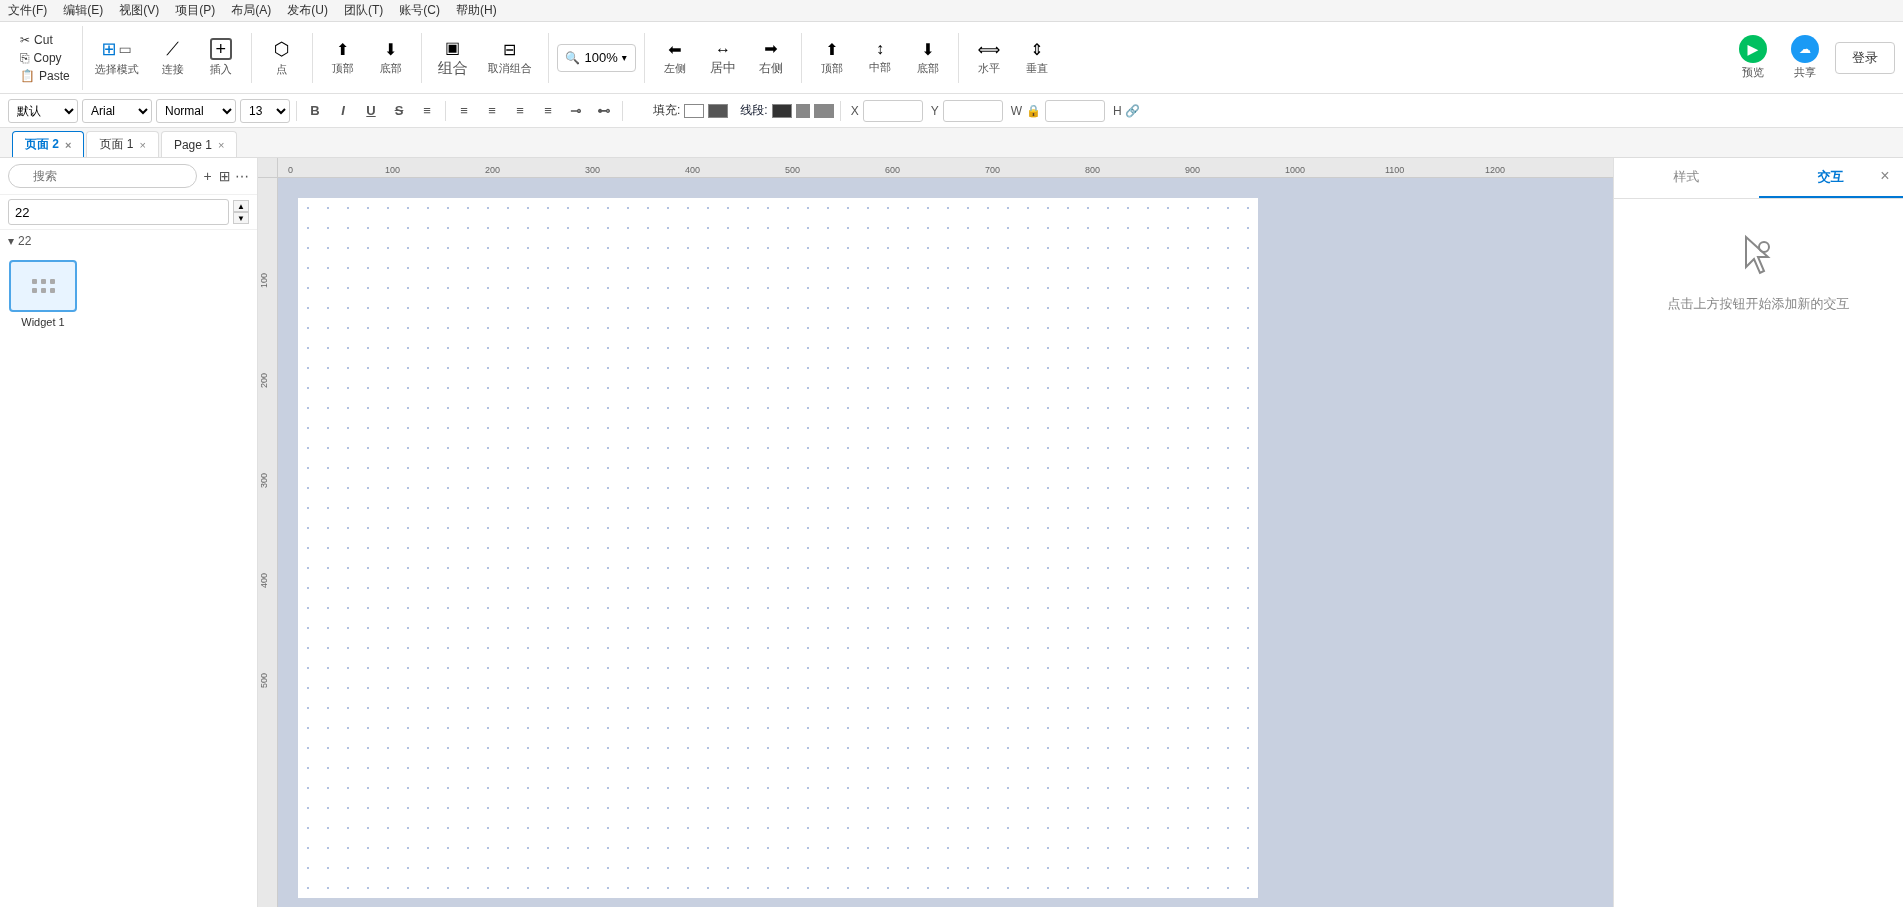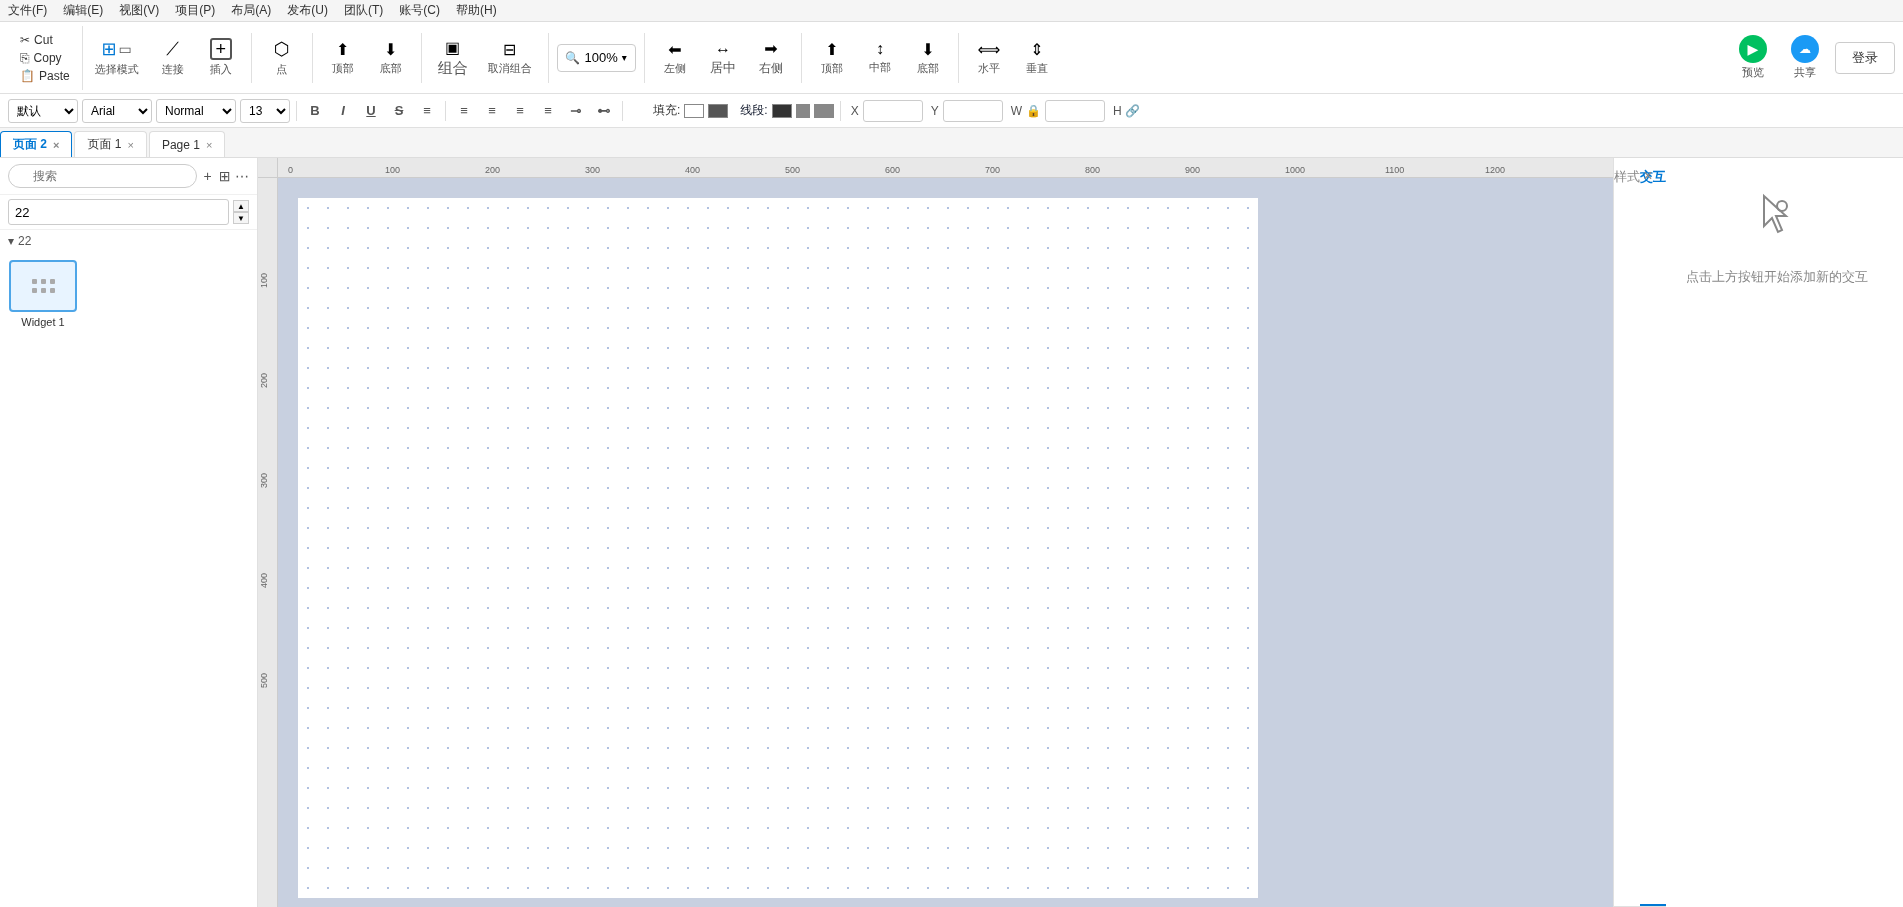--- a/index.html
+++ b/index.html
@@ -157,21 +157,21 @@
       font-size: 12px;
     }
 
     
     .tabs-bar {
       height: 30px;
       background: #f5f5f5;
       border-bottom: 1px solid #ddd;
       display: flex;
       align-items: flex-end;
-      padding-left: 0;
+      padding-left: 12px;
     }
     .tab {
       height: 26px;
       padding: 0 12px;
       border: 1px solid #ddd;
       border-bottom: none;
       background: #fff;
       border-radius: 4px 4px 0 0;
       cursor: pointer;
       font-size: 12px;
@@ -370,20 +370,21 @@
       background-image: radial-gradient(circle, #b0c0e0 1px, transparent 1px);
       background-size: 20px 20px;
     }
 
     
     .right-panel {
       width: 290px;
       background: #fff;
       border-left: 1px solid #e0e0e0;
       display: flex;
+      flex-direction: column;
       position: relative;
     }
 
     .right-panel-header {
       display: flex;
       border-bottom: 1px solid #e0e0e0;
       position: relative;
     }
     .right-tab {
       flex: 1;
@@ -425,21 +426,21 @@
       font-size: 14px;
       cursor: pointer;
       text-align: center;
       font-weight: bold;
     }
 
     .interaction-hint {
       display: flex;
       flex-direction: column;
       align-items: center;
-      gap: 30px;
+      gap: 16px;
       padding: 30px 20px;
       color: #888;
       font-size: 13px;
       text-align: center;
     }
 
     .cursor-icon {
       width: 50px;
       height: 50px;
       display: flex;

